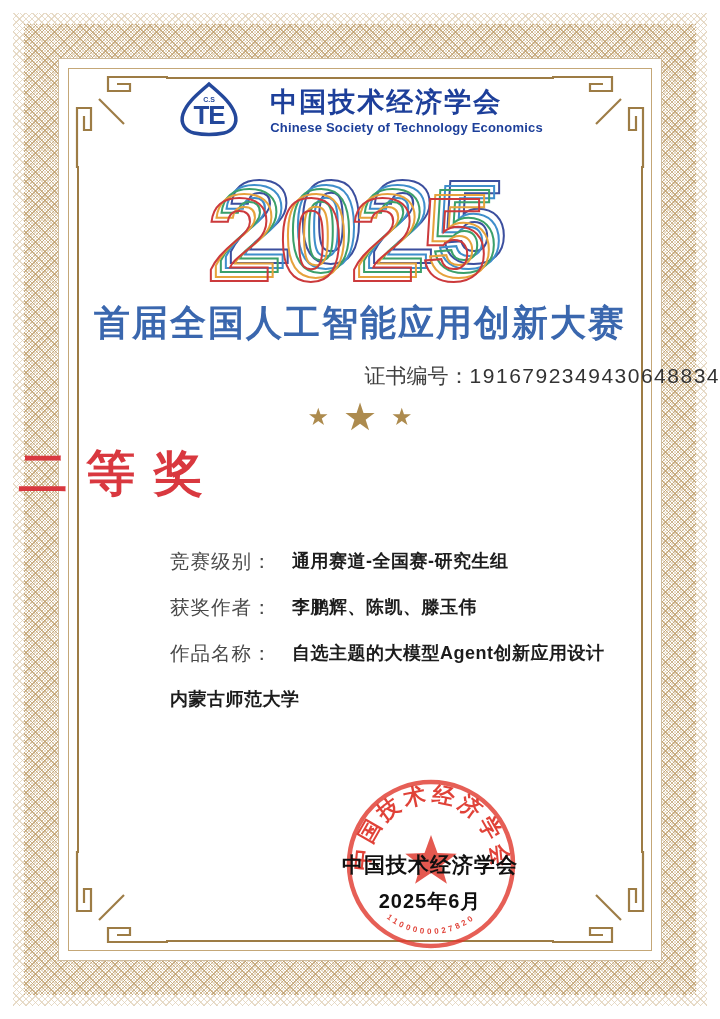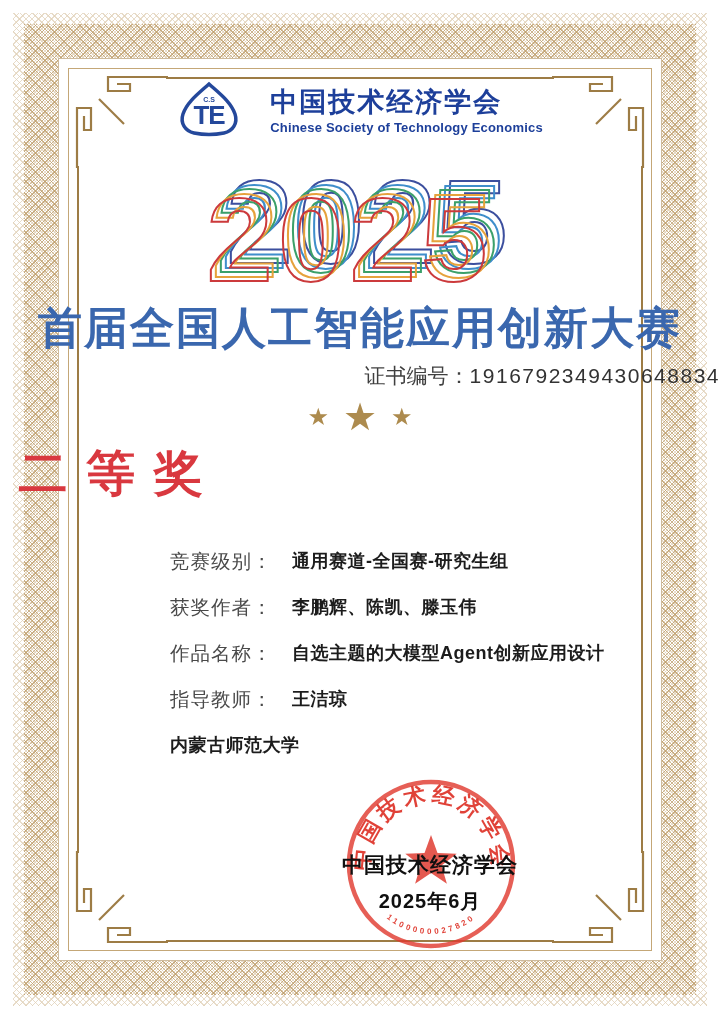--- a/index.html
+++ b/index.html
@@ -42,21 +42,21 @@
     font-size:118px;font-weight:800;letter-spacing:6px;line-height:130px;
     color:transparent;
   }
   .yl-1{-webkit-text-stroke:2px #3c4f9e;transform:translate(10px,-9px);}
   .yl-2{-webkit-text-stroke:2px #3f8ecb;transform:translate(5px,-4.5px);}
   .yl-3{-webkit-text-stroke:2px #3ba06a;}
   .yl-4{-webkit-text-stroke:2px #e6a23c;transform:translate(-5px,4.5px);}
   .yl-5{-webkit-text-stroke:2px #cc3a3c;transform:translate(-10px,9px);}
   
   .comp-title{position:absolute;top:299px;left:0;right:0;text-align:center;
-    font-size:44px;font-weight:800;color:#3a67ae;letter-spacing:2px;}
+    font-size:36px;font-weight:800;color:#3a67ae;letter-spacing:2px;}
   .cert-line{position:absolute;top:362px;left:0;right:0;text-align:right;
     font-size:21px;color:#3f3f3f;}
   .cert-line .num{color:#333;letter-spacing:1.5px;}
   .stars{position:absolute;top:398px;left:0;right:0;display:flex;justify-content:center;align-items:center;gap:14px;color:#ad8b4e;}
   .star-s{font-size:24px;line-height:1;}
   .star-l{font-size:38px;line-height:1;}
   .award{position:absolute;top:441px;left:0;right:0;
     font-size:49px;font-weight:800;color:#d9383f;letter-spacing:.38em;text-indent:.38em;}
   
   .fields{position:absolute;left:170px;top:548px;}
@@ -155,24 +155,20 @@
   </div>
   <div class="field-row">
     <span class="field-label">获奖作者：</span>
     <span class="field-value">李鹏辉、陈凯、滕玉伟</span>
   </div>
   <div class="field-row">
     <span class="field-label">作品名称：</span>
     <span class="field-value">自选主题的大模型Agent创新应用设计</span>
   </div>
   <div class="field-row">
-    <span class="field-label">指导教师：</span>
-    <span class="field-value">王洁琼</span>
-  </div>
-  <div class="field-row">
     <span class="field-value">内蒙古师范大学</span>
   </div>
 </div>
 
 <div class="seal">
   <svg viewBox="0 0 174 174" width="174" height="174">
     <defs>
       <path id="ringArc" d="M28.7 108.2 A62 62 0 1 1 145.3 108.2" fill="none"></path>
       <path id="serialArc" d="M29.7 127.2 A70 70 0 0 0 144.3 127.2" fill="none"></path>
     </defs>

